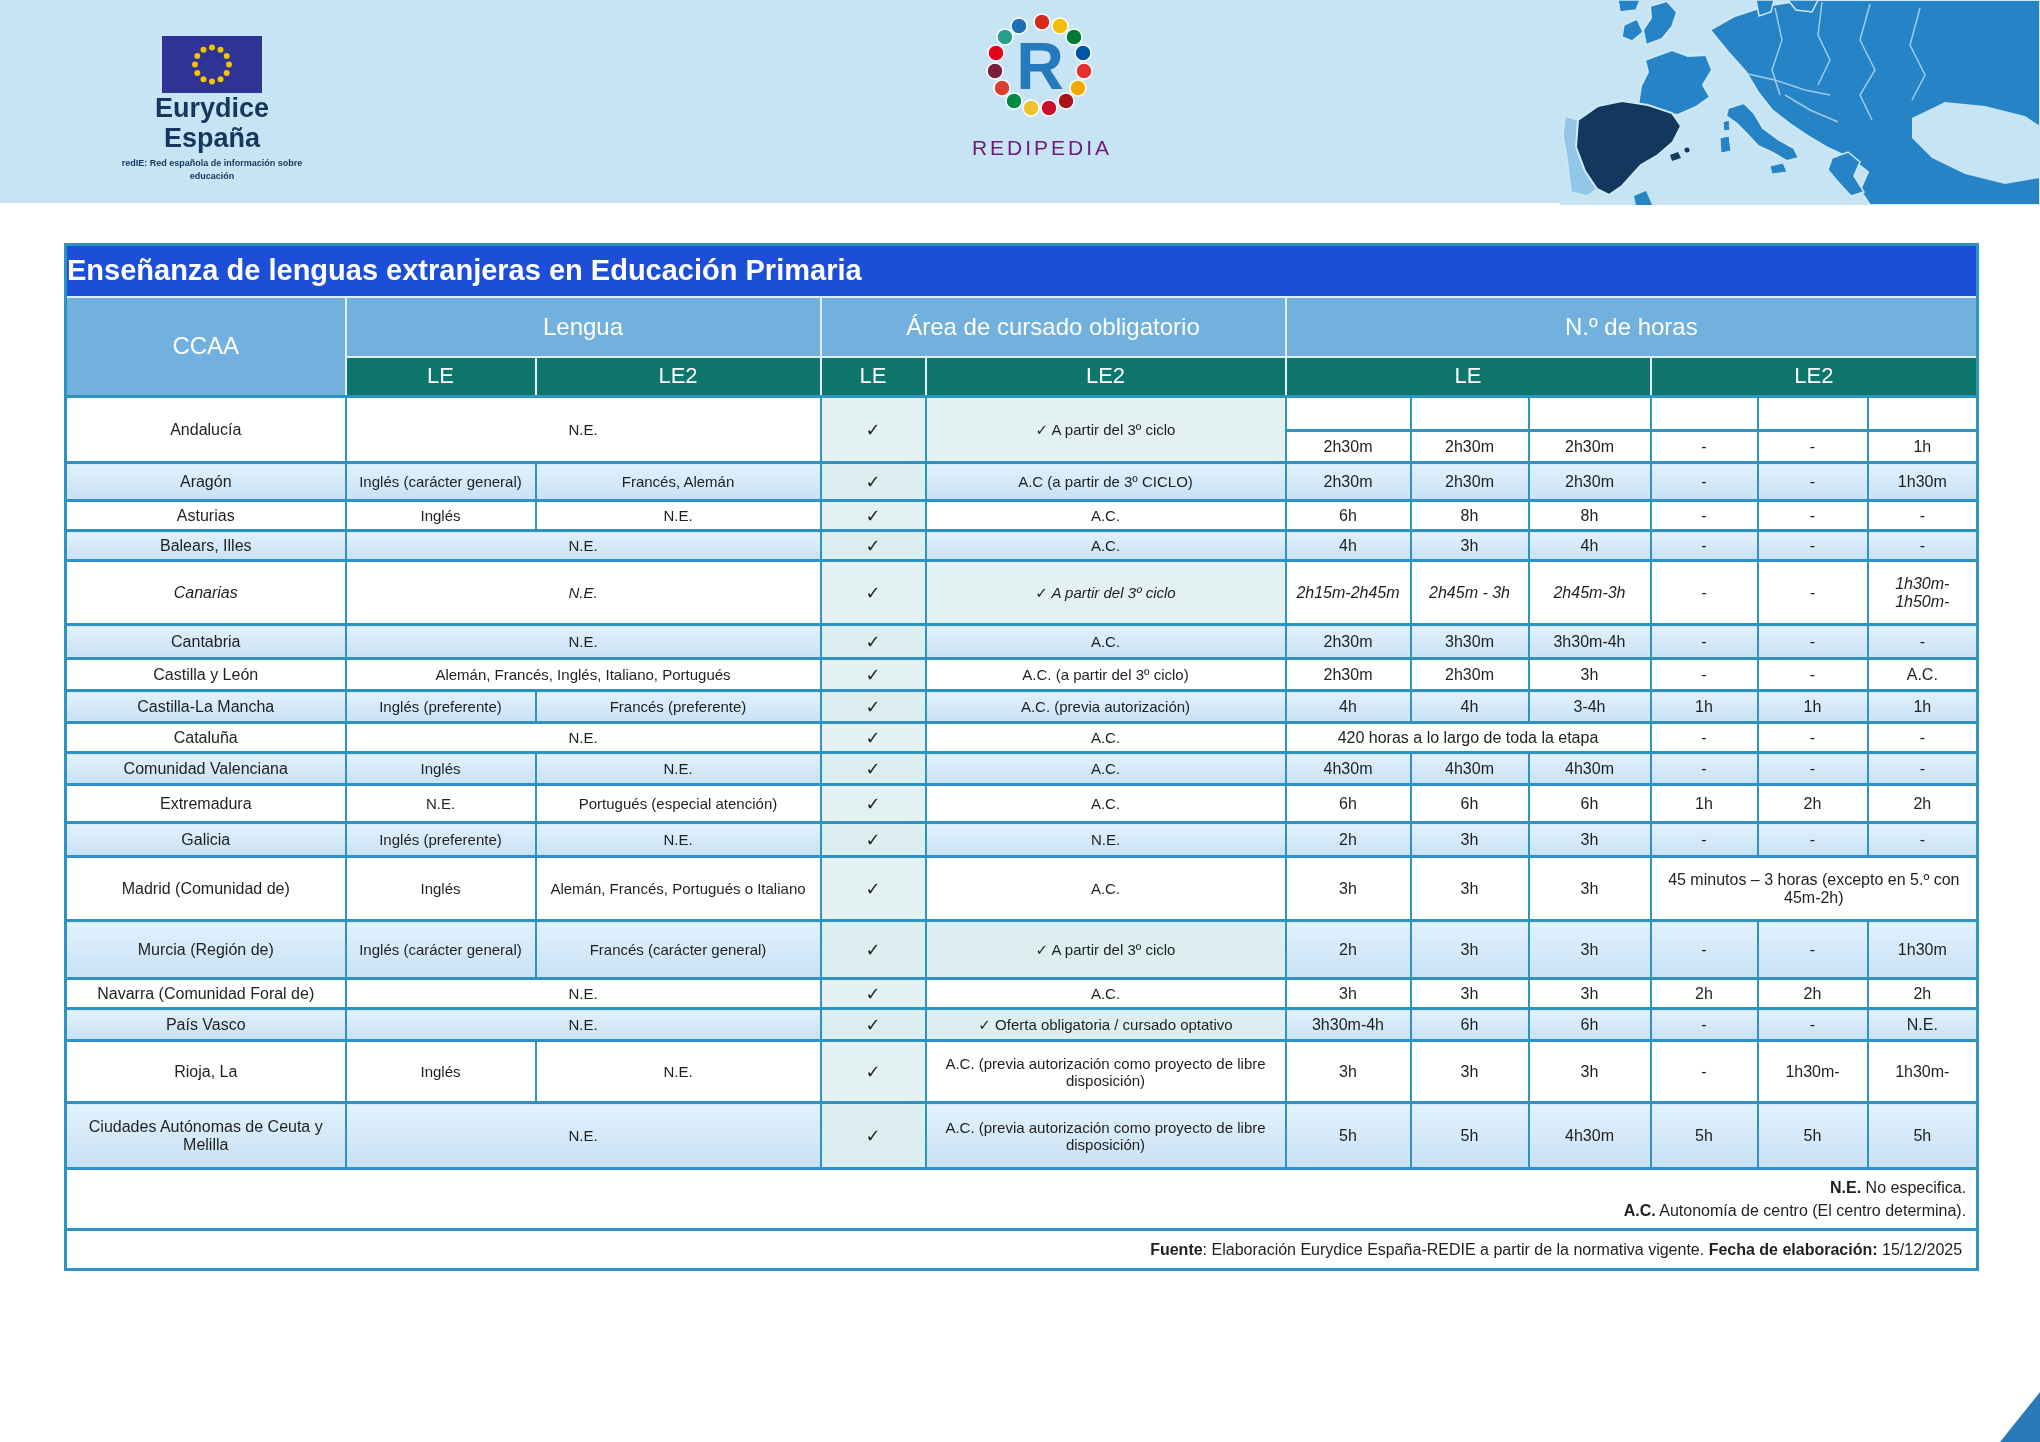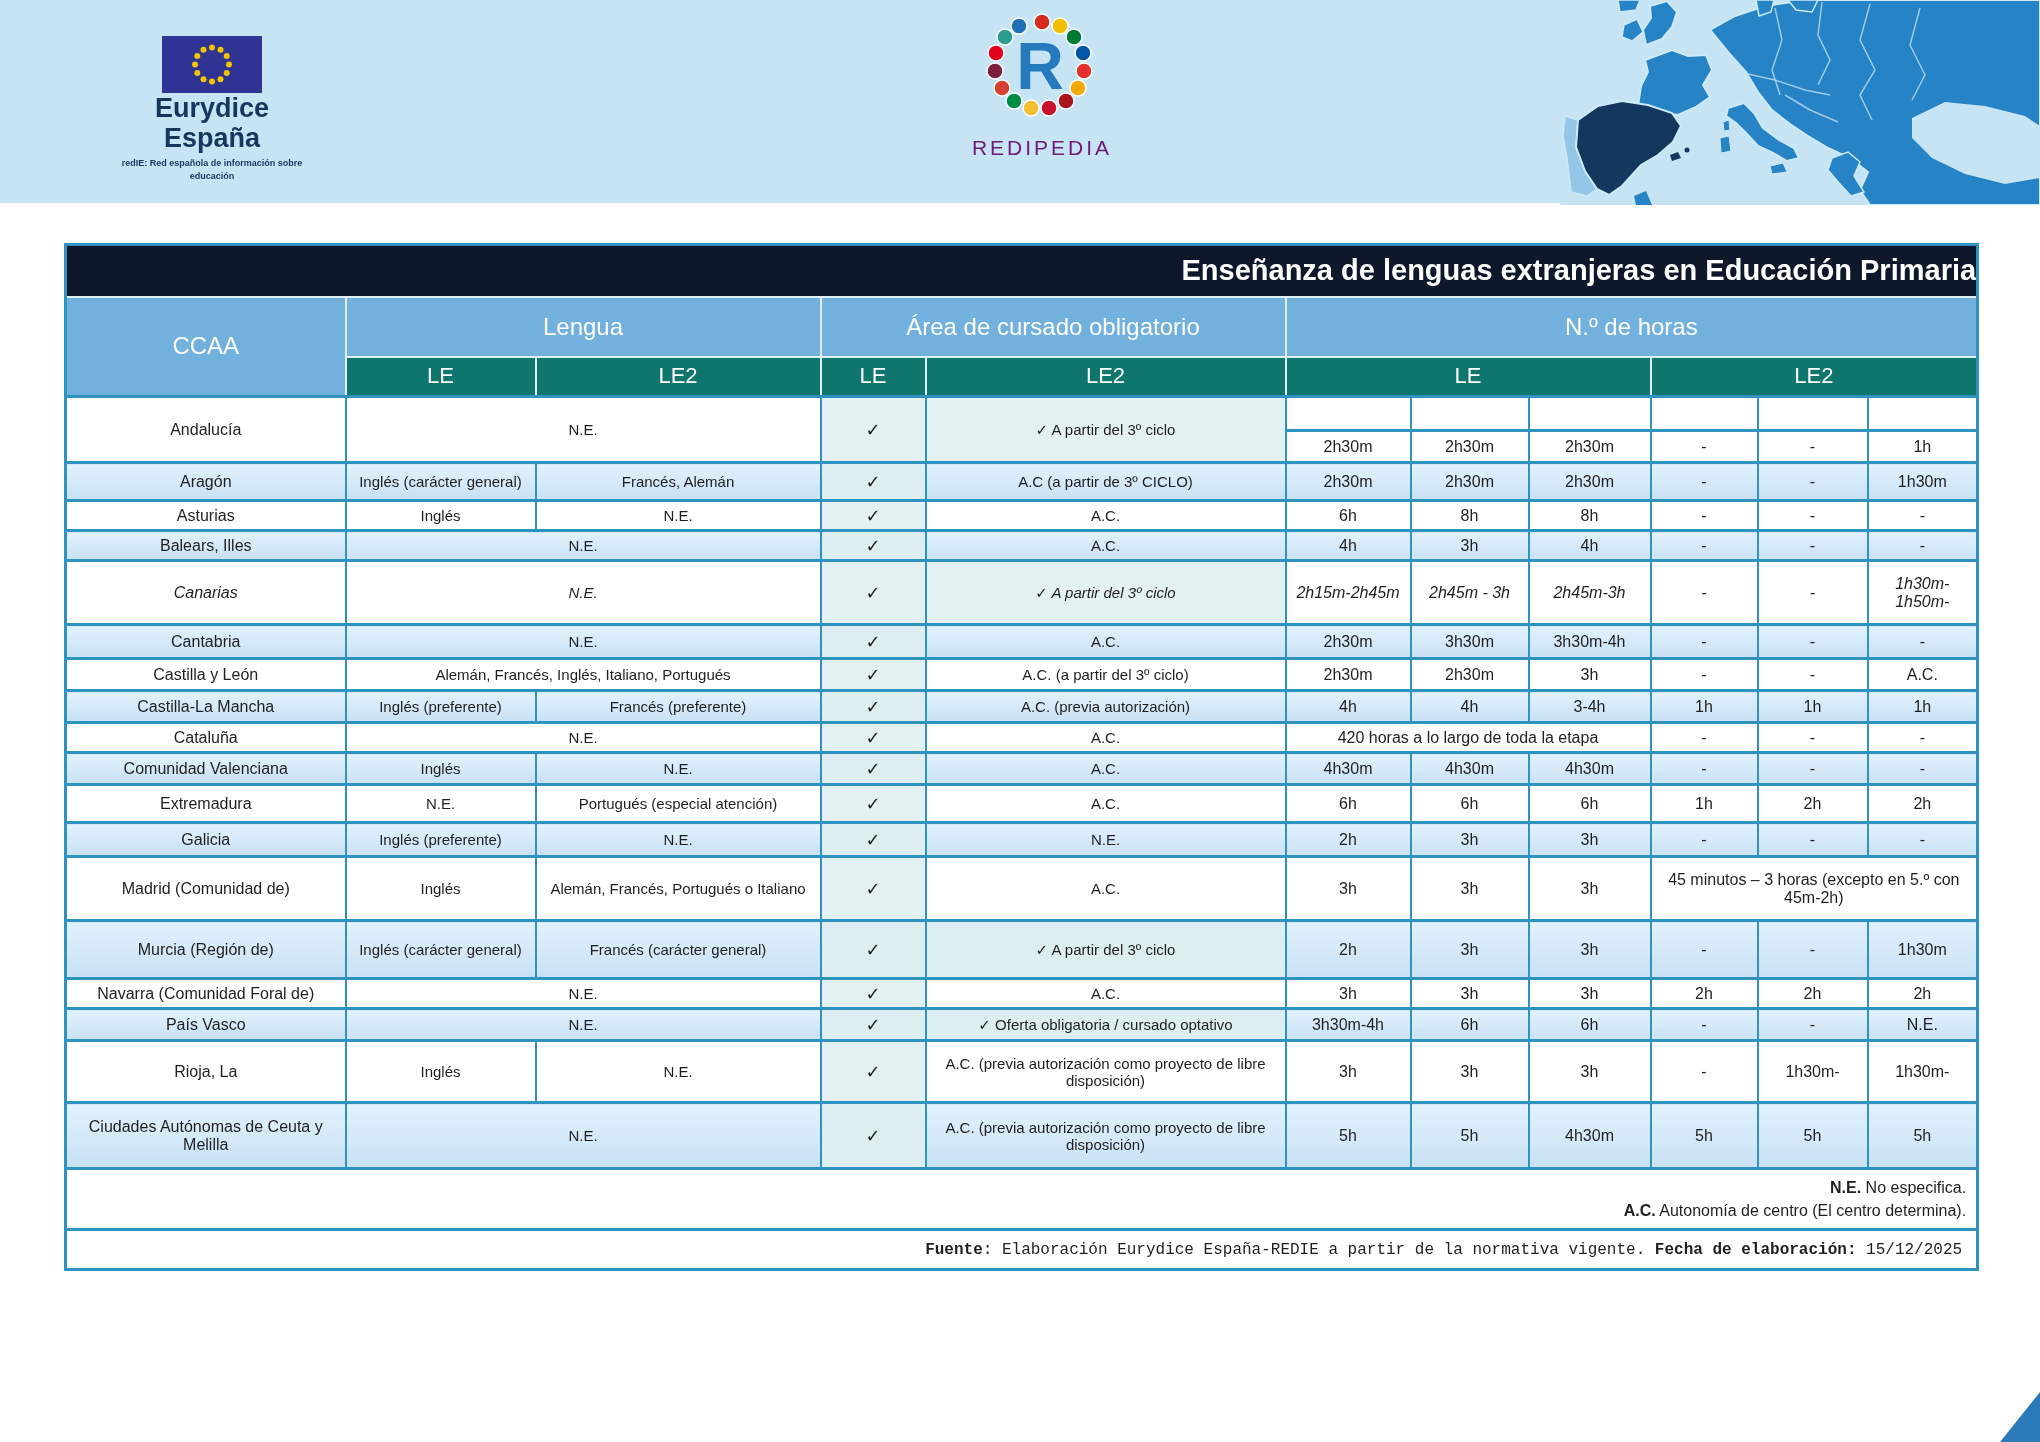--- a/index.html
+++ b/index.html
@@ -14,21 +14,21 @@
   .eu-cap{font-size:9px;font-weight:bold;color:#17365d;margin-top:4px;line-height:1.35}
 
   .redipedia{position:absolute;left:942px;top:6px;width:200px;text-align:center}
   .redi-label{font-size:21px;color:#701a75;letter-spacing:3px;margin-top:0px}
 
   .map{position:absolute;right:0;top:0;display:block}
 
   table.tbl{position:absolute;left:64px;top:243px;width:1912px;border-collapse:collapse;table-layout:fixed;border:3px solid #2e93c0}
   .tbl th,.tbl td{vertical-align:middle;overflow:hidden}
 
-  th.title{background:#0f172a;color:#fff;font-size:29px;font-weight:bold;height:52px;text-align:right;border:2px solid #dff0fa}
+  th.title{background:#1d4ed8;color:#fff;font-size:29px;font-weight:bold;height:52px;text-align:left;border:2px solid #dff0fa}
   th.gh{background:#72b0dd;color:#fff;font-size:24px;font-weight:normal;height:60px;text-align:center;border:2px solid #dff0fa}
   th.sh{background:#0f766e;color:#fff;font-size:22px;font-weight:normal;height:40px;text-align:center;border:2px solid #dff0fa;border-bottom:3px solid #2e93c0}
 
   tbody td{border-left:2px solid #2e93c0;border-right:2px solid #2e93c0;border-top:3px solid #2e93c0;border-bottom:3px solid #2e93c0}
   td.ch{background:#1a5c85;color:#fff;font-size:16px;text-align:center;height:34px}
   td.c{text-align:center;padding:2px 8px;font-size:15px}
   td.ccaa{text-align:center;padding:2px 6px;font-size:16px}
   td.hv{font-size:16px;padding:2px 4px}
   tr.plain td{background:#ffffff}
   tr.shade td{background:linear-gradient(180deg,#e2f1fd 0%,#c8e1f4 100%)}
@@ -384,19 +384,19 @@
         <td class="c hv">5h</td>
         <td class="c hv">5h</td>
         <td class="c hv">5h</td>
       </tr>
       <tr class="plain" style="height: 56px;">
         <td class="notes" colspan="11">
           <div><b>N.E.</b><span> No especifica.</span></div>
           <div><b>A.C.</b><span> Autonomía de centro (El centro determina).</span></div>
         </td>
       </tr>
-      <tr class="plain" style="height: 40px; font-family: Liberation Mono, monospace;">
+      <tr class="plain" style="height: 40px;">
         <td class="src" colspan="11"><b>Fuente</b><span>: Elaboración Eurydice España-REDIE a partir de la normativa vigente.  </span><b>Fecha de elaboración:</b><span> 15/12/2025</span></td>
       </tr>
     </tbody>
 </table>
 
 <div class="corner"></div>
 
 </body></html>

